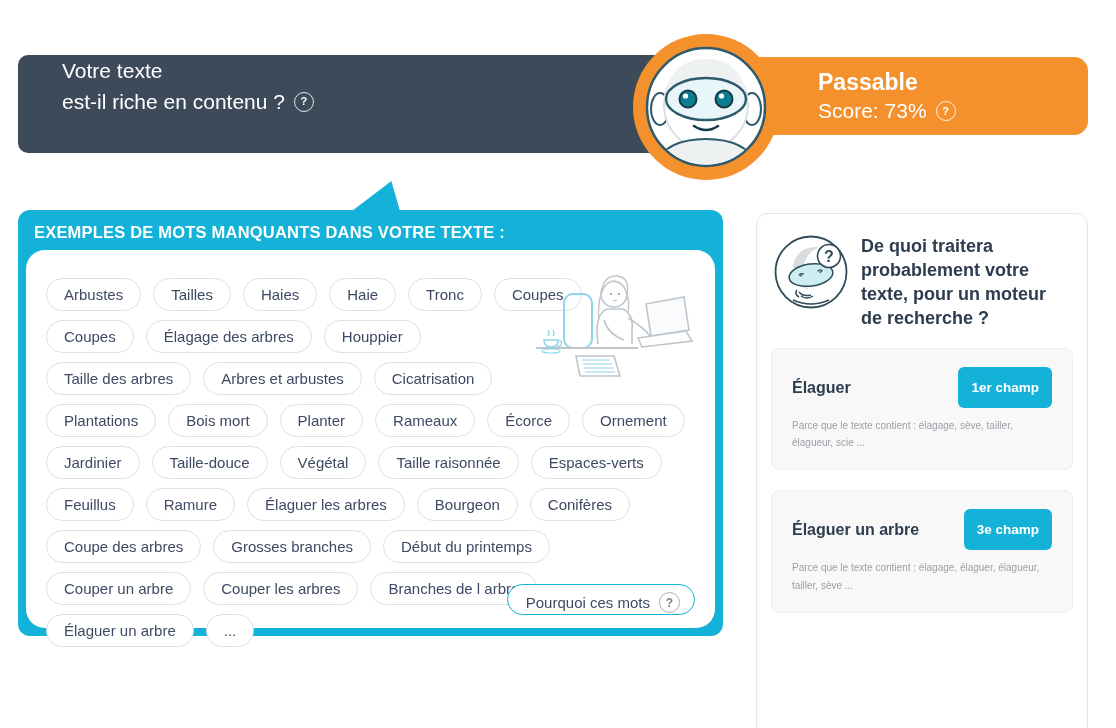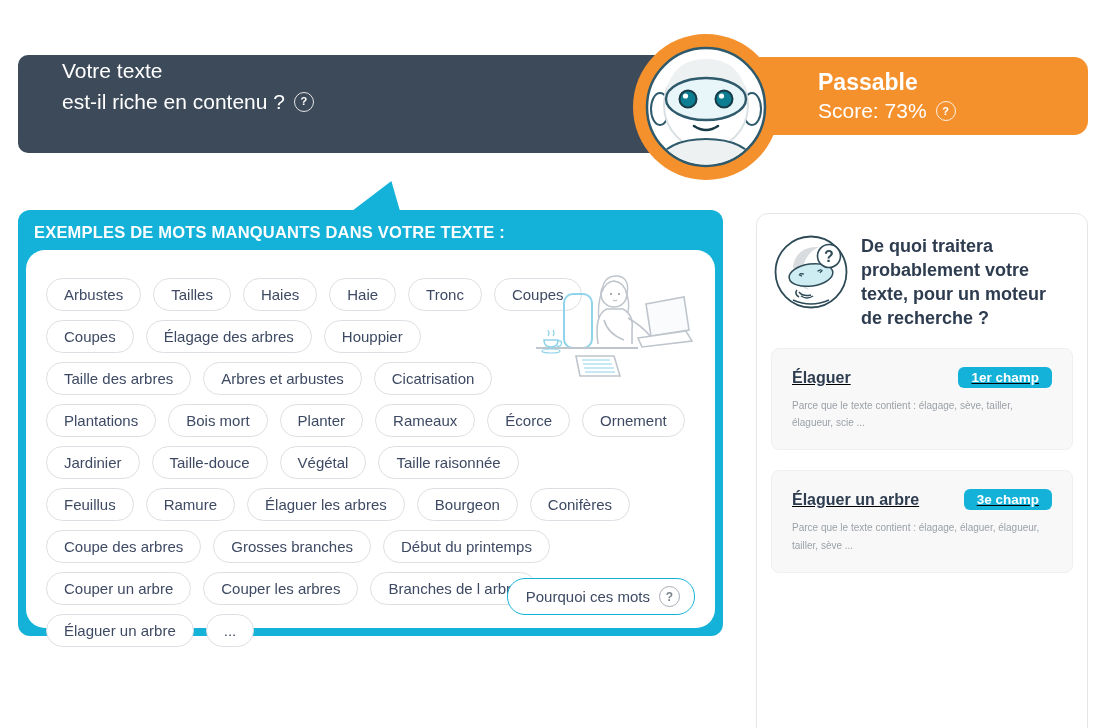--- a/index.html
+++ b/index.html
@@ -54,21 +54,21 @@
   }
   .illustration{position:absolute;top:18px;right:16px;width:165px;height:112px;}
   .pill-row{display:flex;gap:12px;margin-bottom:9px;}
   .pill{
     border:1px solid #DCDFE3;border-radius:17px;padding:6px 17px;
     font-size:15px;color:var(--pilltext);white-space:nowrap;background:#fff;
     line-height:19px;
   }
   .why-btn{
     position:absolute;right:20px;bottom:13px;display:inline-flex;align-items:center;gap:9px;
-    border:1.5px solid var(--cyan);border-radius:18px;padding:7px 14px 7px 18px;
+    border:1.5px solid var(--cyan);border-radius:18px;padding:7px 14px 1px 18px;
     font-size:15px;color:var(--pilltext);background:#fff;cursor:pointer;
     font-family:"Liberation Sans",sans-serif;
   }
   .why-q{
     display:inline-flex;align-items:center;justify-content:center;
     width:19px;height:19px;border:1.4px solid #A7ADB5;border-radius:50%;
     font-size:12px;font-weight:700;color:#7A828C;
   }
   
   .sidebar{
@@ -76,25 +76,25 @@
     background:#fff;border:1px solid #E6E6E6;border-radius:12px;
     box-sizing:border-box;padding:14px;
   }
   .sidebar-header{display:flex;gap:12px;align-items:flex-start;padding:6px 2px 4px 2px;margin-bottom:14px;}
   .think-icon{flex:0 0 auto;}
   .sidebar-title{font-weight:700;font-size:18px;color:var(--navy);line-height:24px;width:212px;}
   .s-card{
     background:#F8F8F8;border:1px solid #EFEFEF;border-radius:8px;
     padding:18px 20px;margin-bottom:20px;
   }
-  .s-card-top{display:flex;justify-content:space-between;align-items:center;margin-bottom:9px;text-decoration:underline;}
+  .s-card-top{display:flex;justify-content:space-between;align-items:center;margin-bottom:9px;}
   .s-card-title{font-weight:700;font-size:16px;color:var(--navy);}
   .badge{
     background:var(--cyan);color:#fff;font-weight:700;font-size:13.5px;
-    padding:3px 13px;border-radius:6px;white-space:nowrap;
+    padding:13px 13px;border-radius:6px;white-space:nowrap;
   }
   .s-card-body{font-size:10px;color:var(--graytext);line-height:1.72;}
 </style>
 </head>
 <body>
 
 <div class="header-dark">
   <div class="header-q">
     <div class="qline">
         <span>Votre texte</span>
@@ -200,20 +200,21 @@
           <span class="pill">Planter</span>
           <span class="pill">Rameaux</span>
           <span class="pill">Écorce</span>
           <span class="pill">Ornement</span>
         </div>
         <div class="pill-row">
           <span class="pill">Jardinier</span>
           <span class="pill">Taille-douce</span>
           <span class="pill">Végétal</span>
           <span class="pill">Taille raisonnée</span>
+          <span class="pill">Espaces-verts</span>
         </div>
         <div class="pill-row">
           <span class="pill">Feuillus</span>
           <span class="pill">Ramure</span>
           <span class="pill">Élaguer les arbres</span>
           <span class="pill">Bourgeon</span>
           <span class="pill">Conifères</span>
         </div>
         <div class="pill-row">
           <span class="pill">Coupe des arbres</span>

